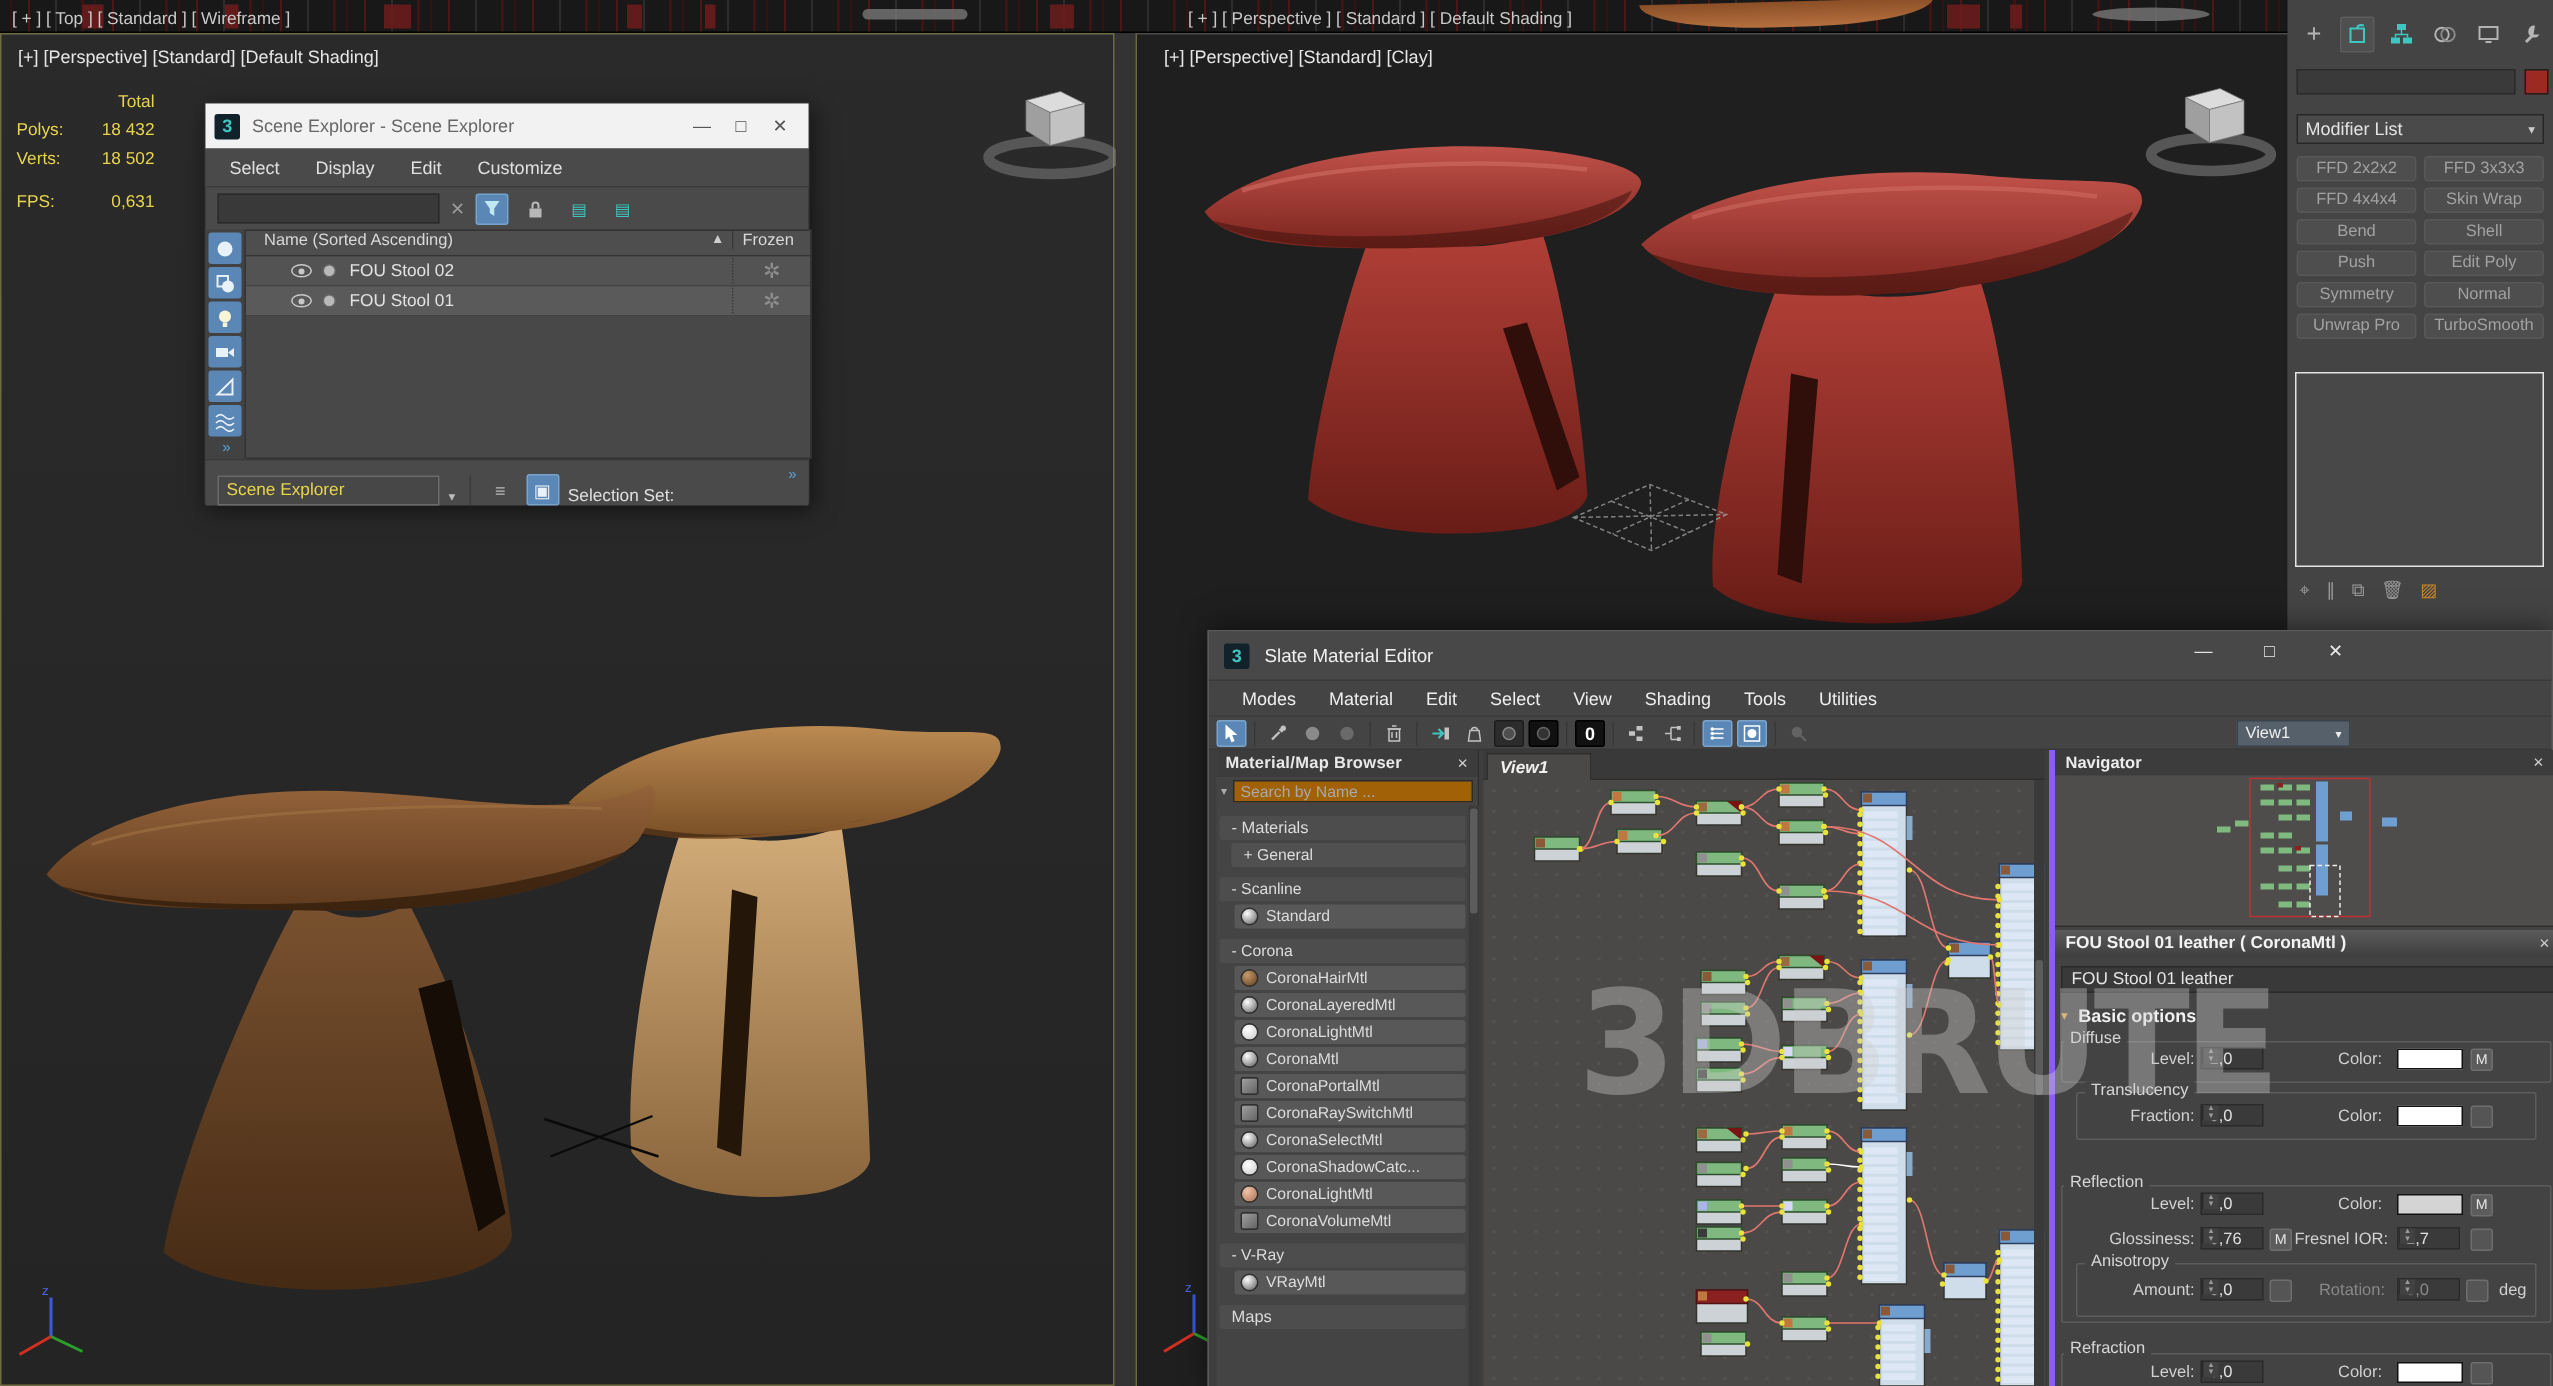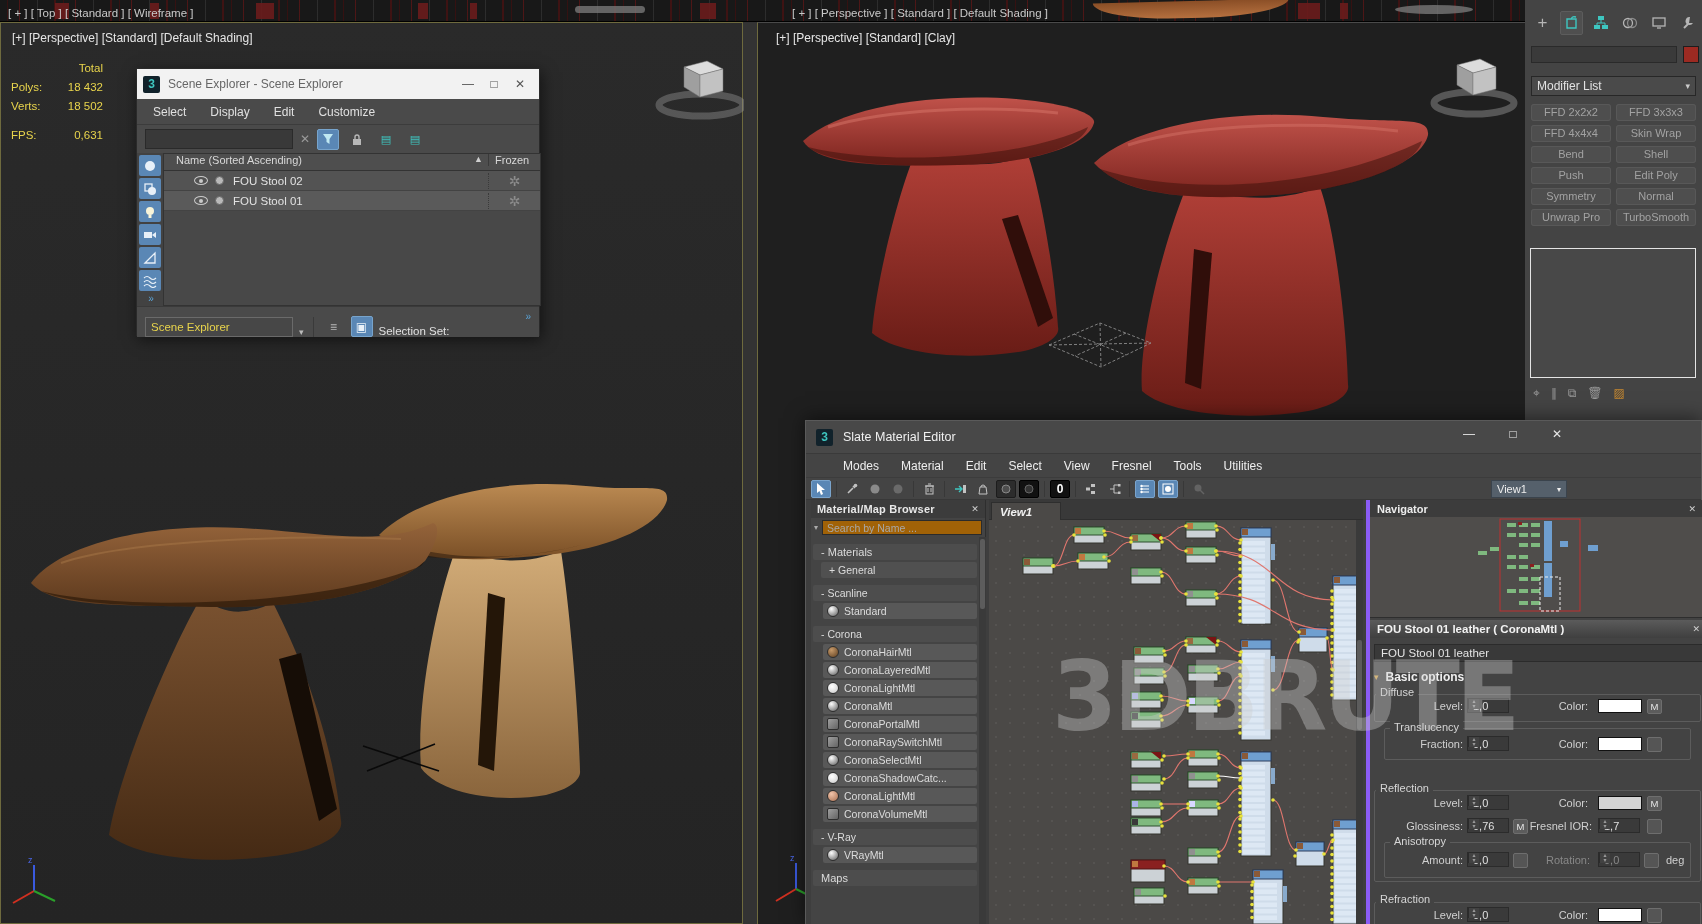--- a/index.html
+++ b/index.html
@@ -78,21 +78,21 @@
 #sx-footer .sep{width:1px;height:20px;background:#3a3a3a;margin:0 3px}
 #sx-footer .lbl{color:#e0e0e0;font-size:11.5px}
 #sx-footer .chev{position:absolute;right:8px;top:4px;color:#5aa4d8;font-size:10px}
 .tealbox{color:#3ec6c0;font-size:11px}
 
 
 #slate{position:absolute;left:805px;top:420px;width:897px;height:504px;background:#444;border:1px solid #5a5a5a;box-shadow:0 -2px 18px rgba(0,0,0,.5)}
 #sl-title{position:absolute;left:0;top:0;width:100%;height:33px;background:#484848;display:flex;align-items:center;padding:0 10px;border-bottom:1px solid #3a3a3a}
 #sl-title .t{margin-left:2px;color:#f0f0f0;font-size:12.5px}
 #sl-btns{position:absolute;left:650px;top:6px;display:flex;gap:18px;color:#e8e8e8}
-#sl-menu{position:absolute;left:0;top:33px;width:100%;height:24px;display:flex;align-items:center;padding-left:26px;border-bottom:1px solid #3c3c3c}
+#sl-menu{position:absolute;left:0;top:33px;width:100%;height:24px;display:flex;align-items:center;padding-left:11px;border-bottom:1px solid #3c3c3c}
 #sl-menu .menu-item{color:#eee;font-size:12px;padding:0 11px}
 #sl-toolbar{position:absolute;left:0;top:57px;width:100%;height:22px;display:flex;align-items:center;gap:3px;padding-left:5px;border-bottom:1px solid #383838}
 .tb{width:20px;height:18px;display:flex;align-items:center;justify-content:center;border-radius:2px;color:#c2c2c2;font-size:12px}
 .tb.blue{background:#5a87b5;border:1px solid #7aa4cc;color:#fff}
 .tb.black{background:#111;color:#fff;font-weight:bold;border:1px solid #000}
 .tb.dark{background:#2c2c2c;border:1px solid #1c1c1c}
 .tb-sep{width:1px;height:16px;background:#383838;margin:0 2px}
 #view-select{position:absolute;left:685px;top:2px;width:76px;height:18px;background:#55606b;border:1px solid #3a434c;color:#eee;font-size:11px;display:flex;align-items:center;justify-content:space-between;padding:0 5px}
 #sl-content{position:absolute;left:0;top:79px;width:897px;height:425px;background:#3e3e3e}
 
@@ -462,21 +462,21 @@
         <span class="win-btn">□</span>
         <span class="win-btn">✕</span>
       </span>
     </div>
     <div id="sl-menu">
         <div class="menu-item">Modes</div>
         <div class="menu-item">Material</div>
         <div class="menu-item">Edit</div>
         <div class="menu-item">Select</div>
         <div class="menu-item">View</div>
-        <div class="menu-item">Fresnel</div>
+        <div class="menu-item">Shading</div>
         <div class="menu-item">Tools</div>
         <div class="menu-item">Utilities</div>
       </div>
     <div id="sl-toolbar">
       <span class="tb blue">
           <svg width="12" height="13">
             <path d="M2,1 L10,8 L6.5,8 L8,12 L6,13 L4.5,9 L2,11 Z" fill="#fff"></path>
           </svg>
         </span>
       <span class="tb-sep"></span>

